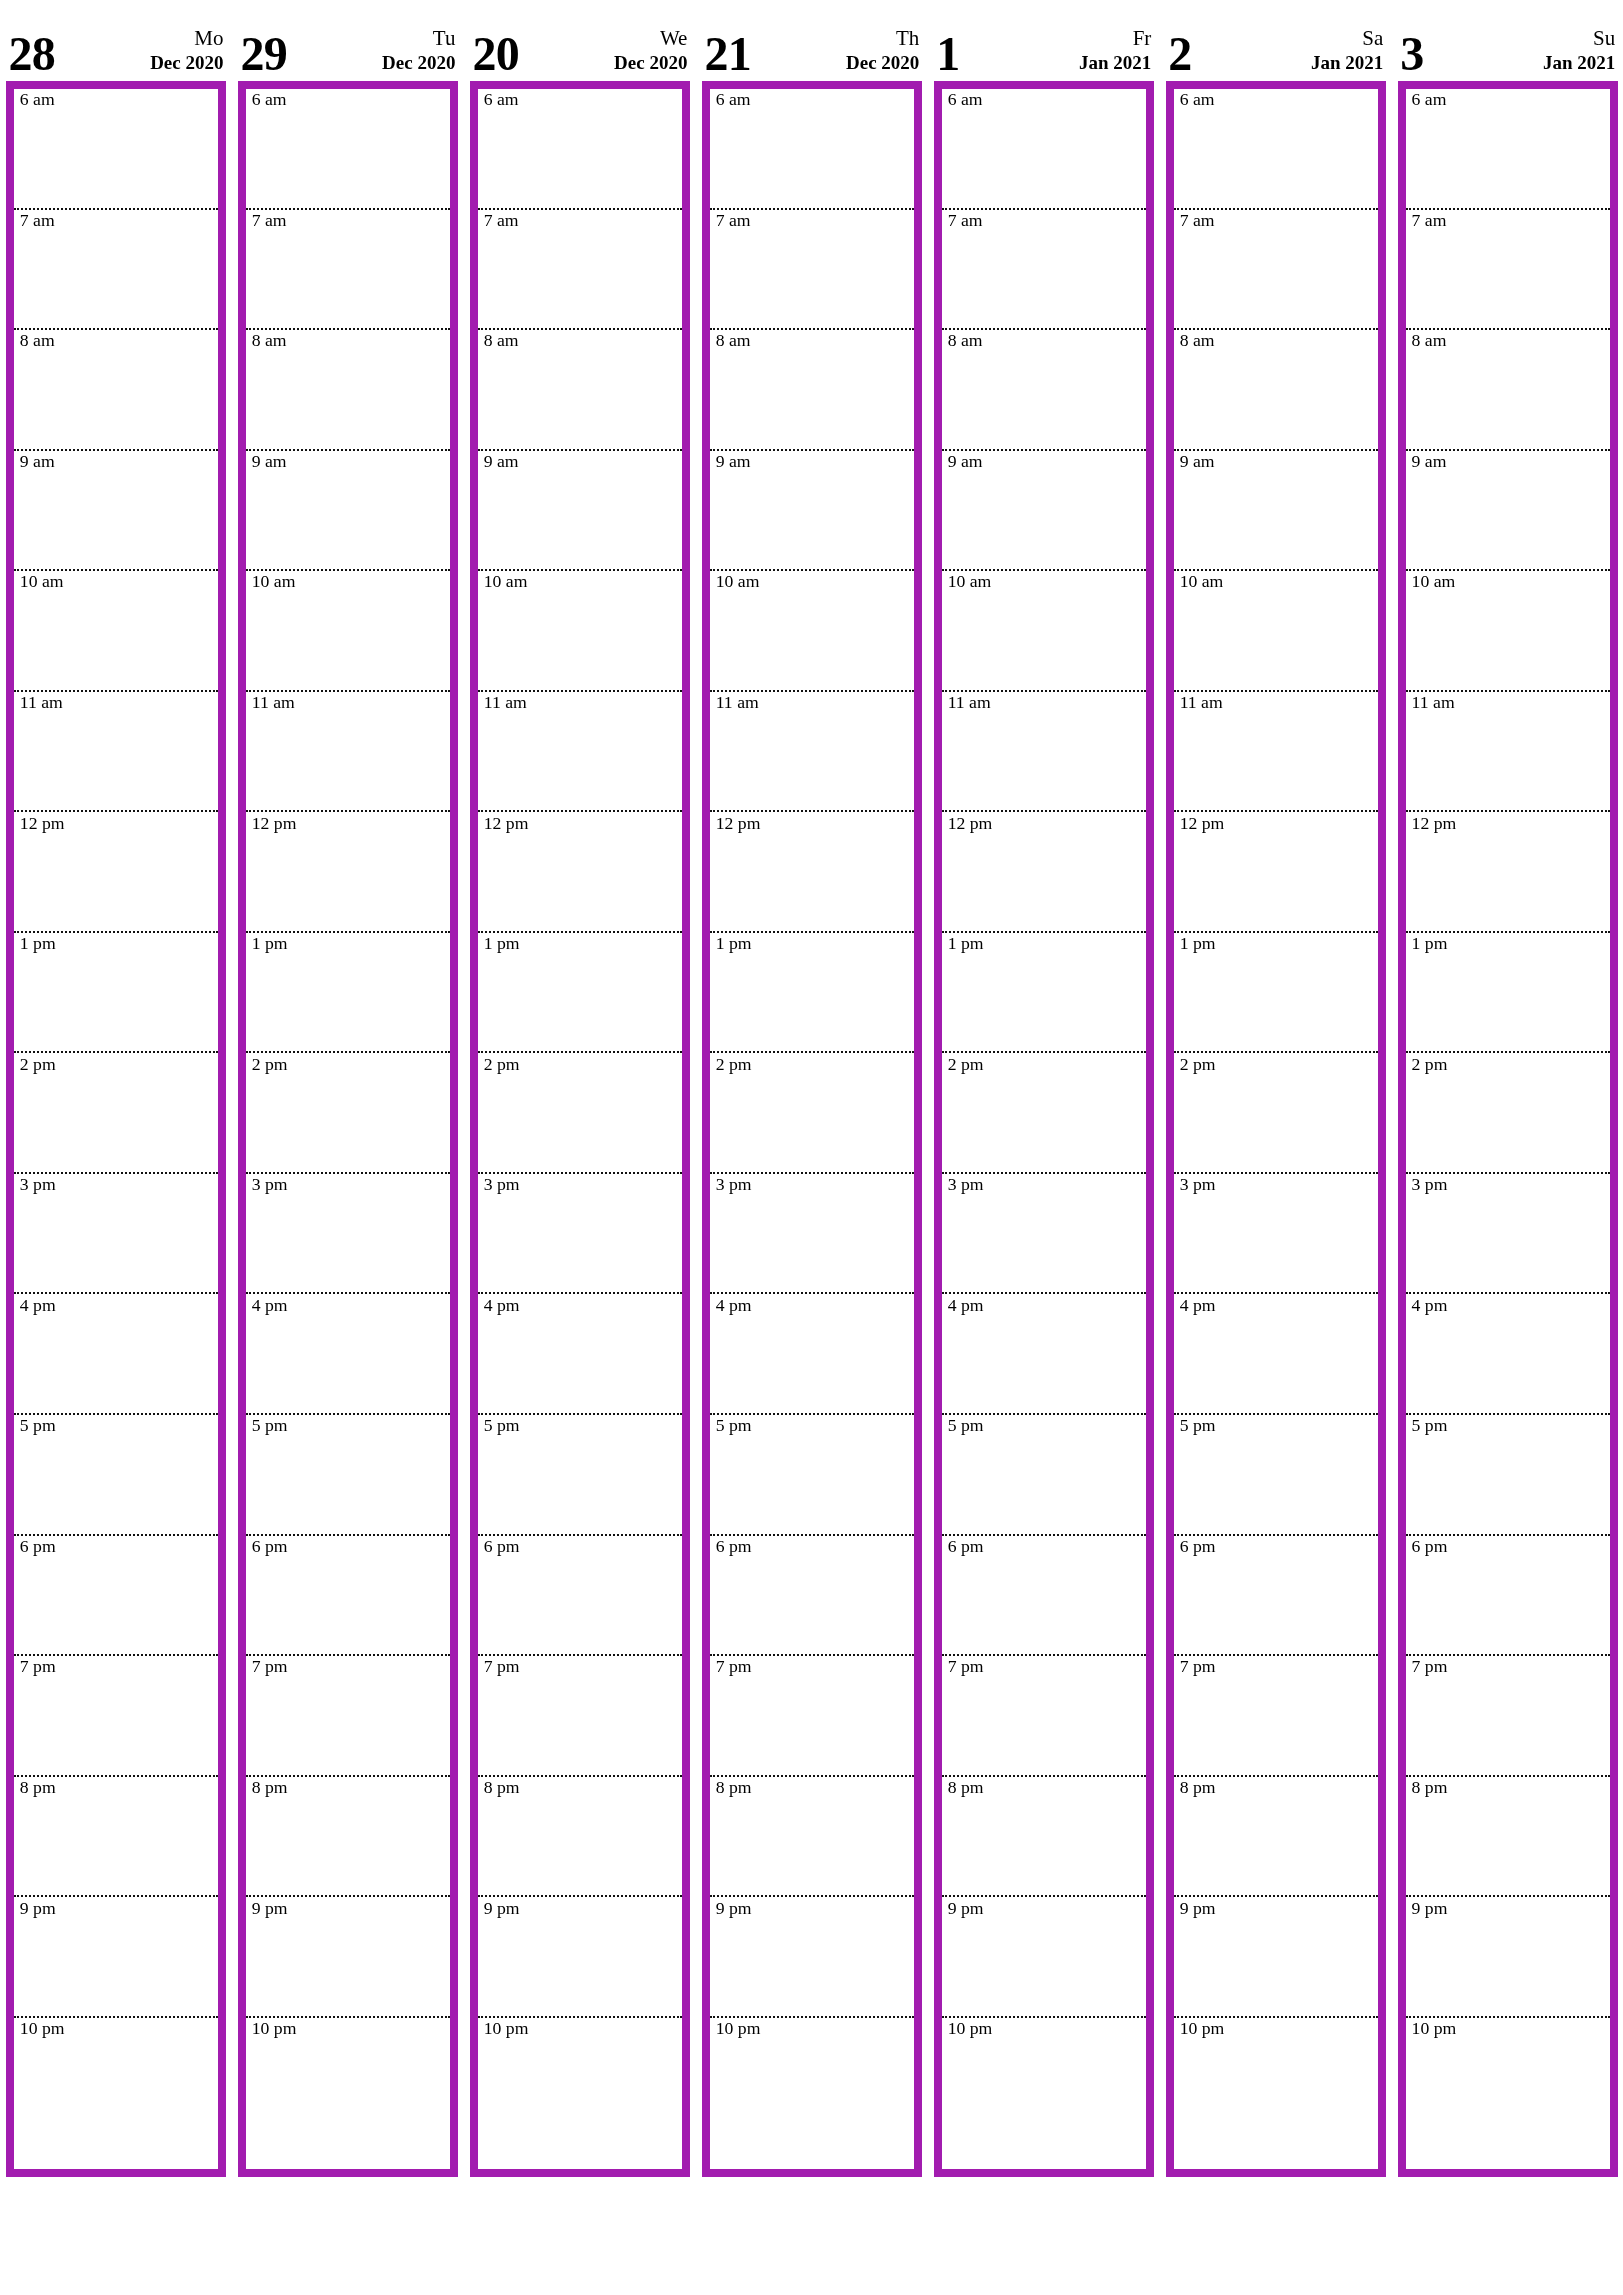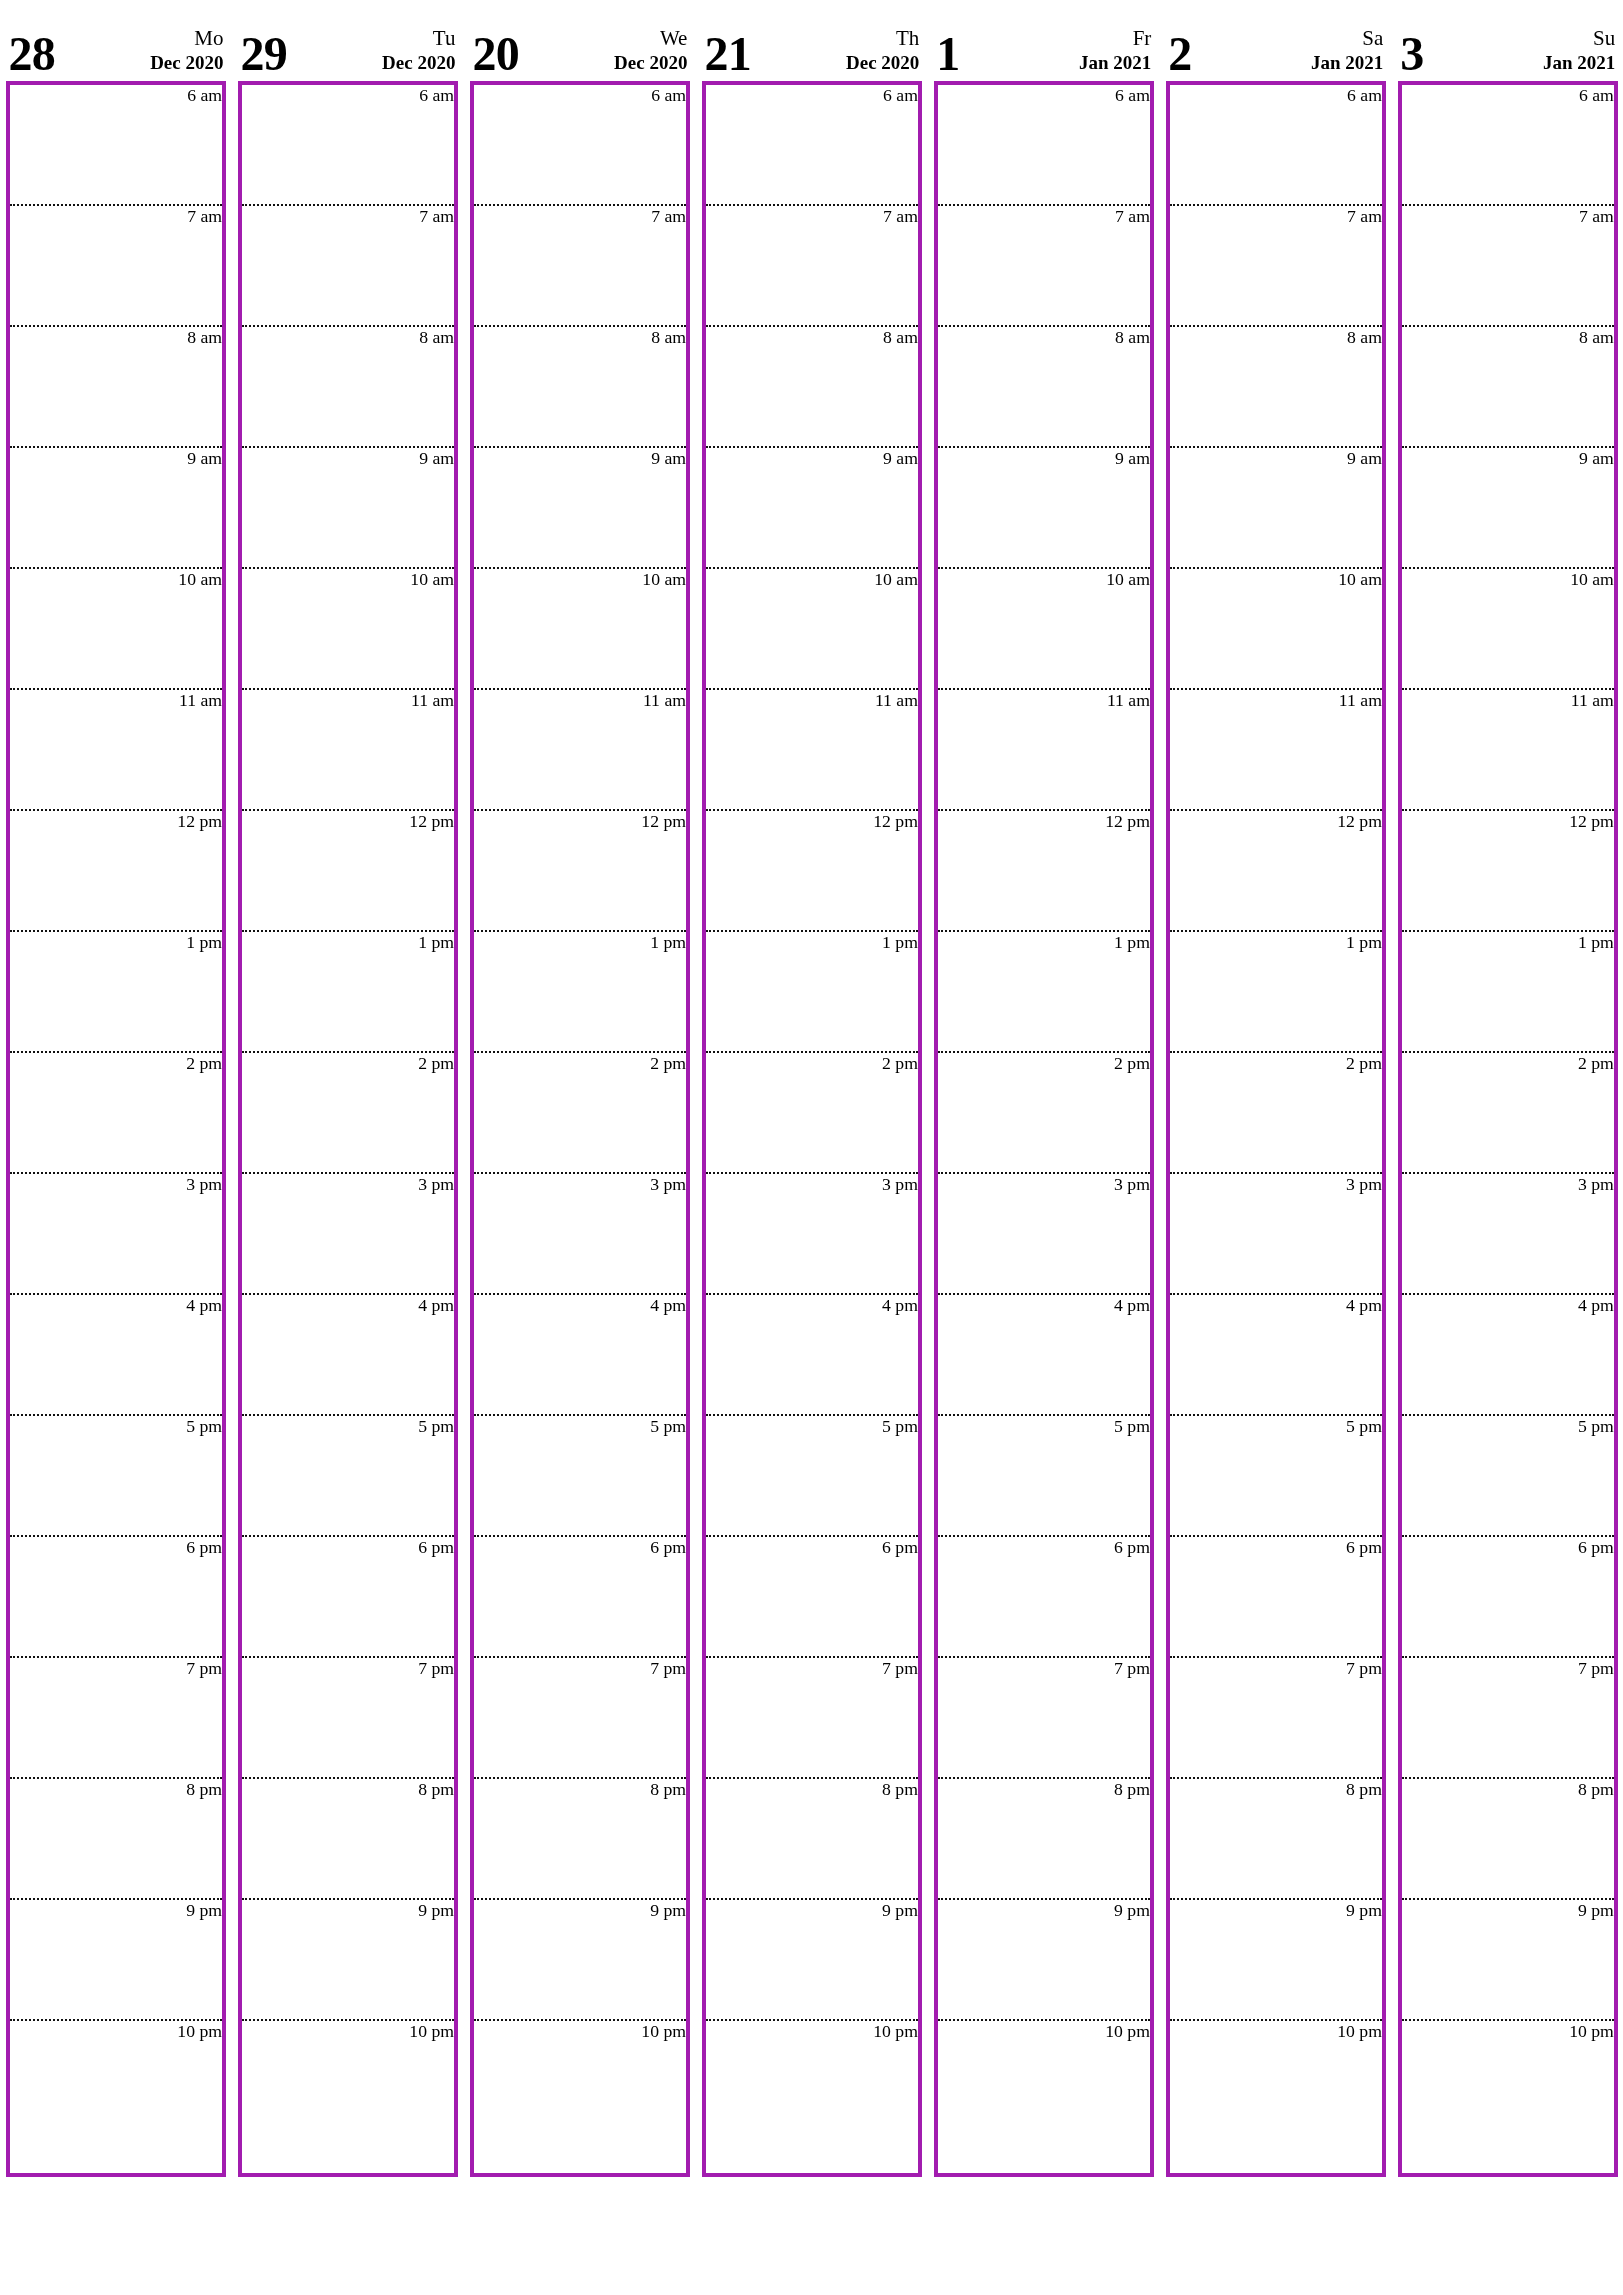--- a/index.html
+++ b/index.html
@@ -15,21 +15,20 @@
     font-family: "Liberation Serif", "DejaVu Serif", serif;
     color: #000000;
     overflow: hidden;
   }
 
   .planner {
     position: relative;
     width: 1624px;
     height: 2295px;
     padding: 0 5.9px;
-    text-align: right;
   }
 
   
   .week {
     display: flex;
     width: 1612px;
     height: 2177px;
     gap: 11.8px;
     align-items: stretch;
   }
@@ -75,21 +74,21 @@
 
   .day-monthyear {
     font-size: 19px;
     white-space: nowrap;
     font-weight: bold;
   }
 
   
   .hour-grid {
     flex: 1 1 auto;
-    border: 4px solid #a21caf;
+    border: 8px solid #a21caf;
     background: #ffffff;
     display: flex;
     flex-direction: column;
   }
 
   .hour-row {
     flex: 1 1 0;
     min-height: 0;
     position: relative;
     border-top: 2px dotted #111111;

